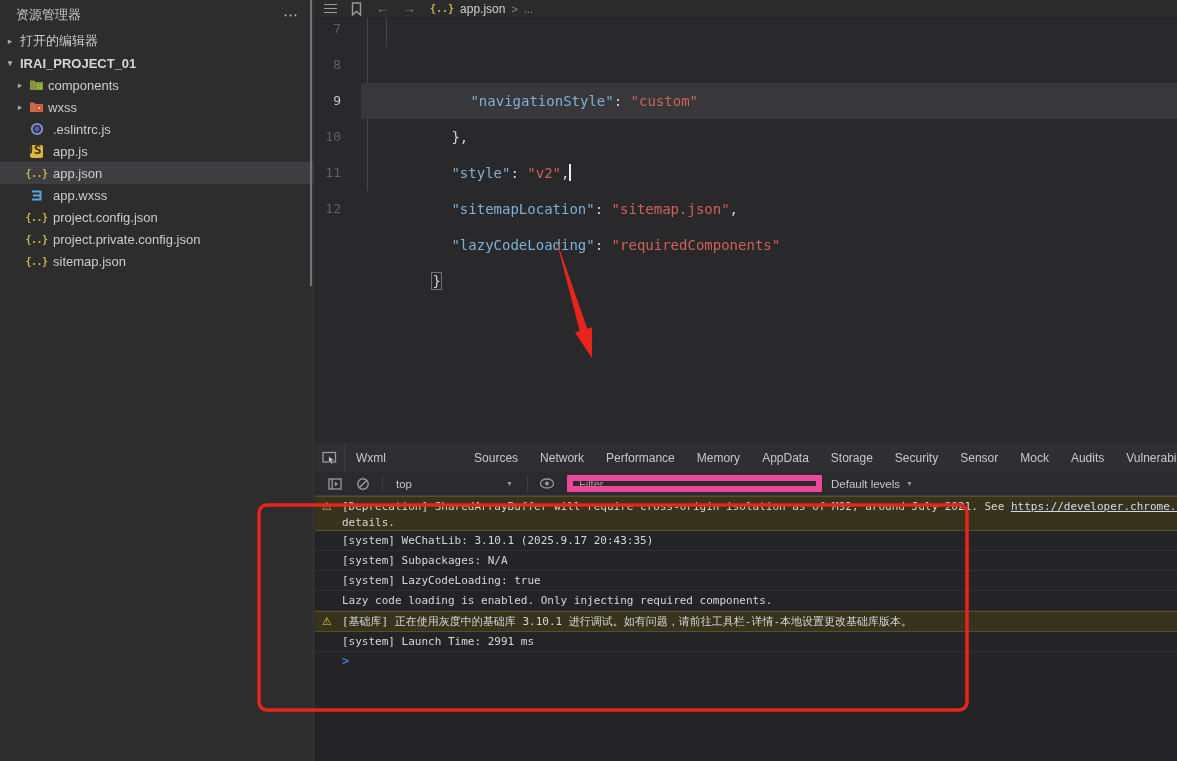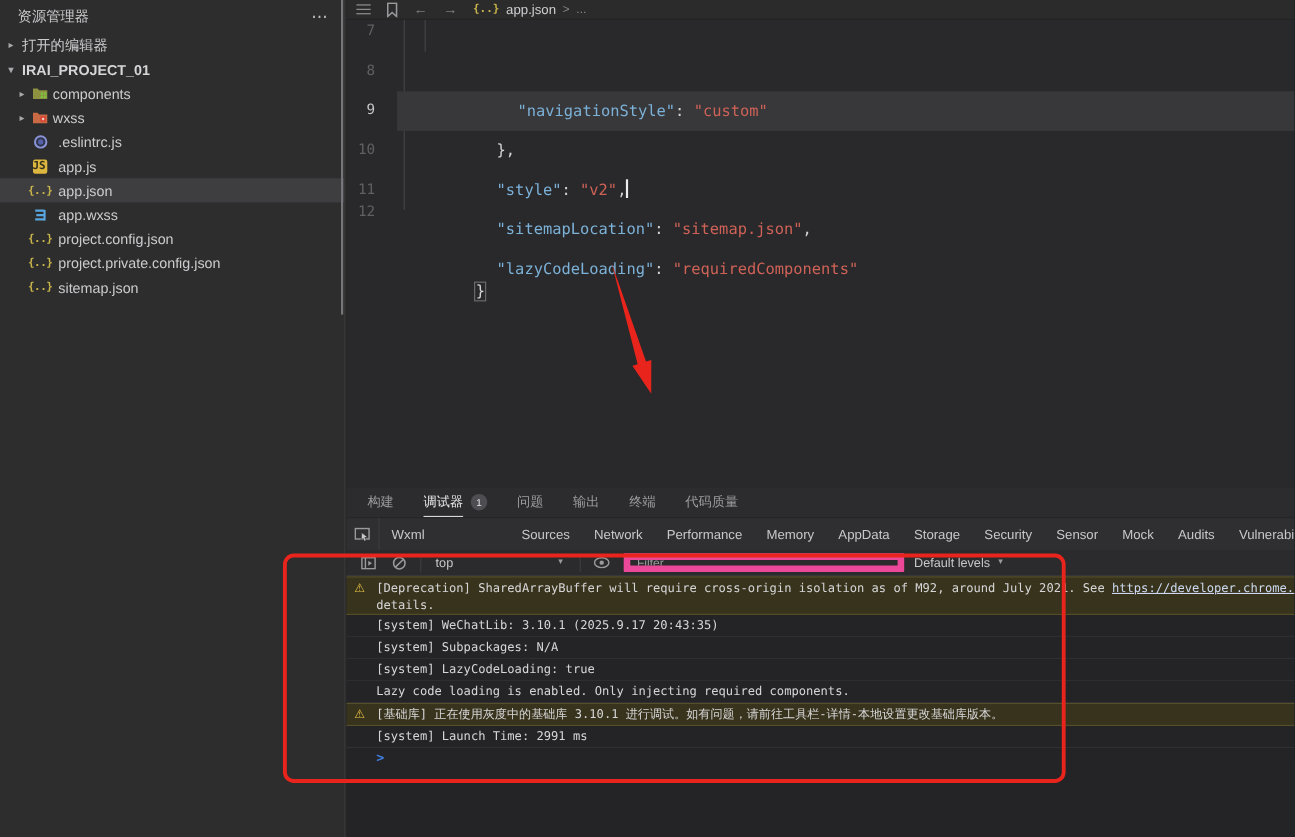--- a/index.html
+++ b/index.html
@@ -19,21 +19,21 @@
   .trow { display:flex; align-items:center; height:22px; font-size:13px; color:#ccccce; white-space:nowrap; }
   .trow.section { padding-left:5px; gap:5px; }
   .trow.project { font-weight:bold; color:#d6d6d8; }
   .trow.folder { padding-left:15px; gap:4px; }
   .trow.file { padding-left:29px; gap:9px; }
   .trow.selected { background:#3e3e41; }
   .tw-arrow { width:10px; font-size:9px; color:#a9a9ab; text-align:center; }
   .ficon { width:15px; height:14px; display:flex; align-items:center; justify-content:center; flex:none; }
   .json-glyph { color:#c9b54b; font-size:10px; font-weight:bold; font-family:"DejaVu Sans Mono", monospace; letter-spacing:-0.5px; }
   .js-badge { width:13px; height:13px; background:#dcb63e; border-radius:2px; color:#33301b;
-              font-size:10px; font-weight:bold; display:flex; align-items:flex-end; justify-content:flex-end;
+              font-size:13px; font-weight:bold; display:flex; align-items:flex-end; justify-content:flex-end;
               padding:0 1.5px 1px 0; font-family:"DejaVu Sans Mono", monospace; }
   
   .editor { position:absolute; left:315px; top:0; width:862px; height:443px; background:#29292b; overflow:hidden; }
   .ed-topbar { position:absolute; left:0; top:0; right:0; height:18px; background:#2b2b2c;
                border-bottom:1px solid #232325; display:flex; align-items:center; gap:14px;
                padding-left:9px; z-index:6; font-size:12px; color:#9a9a9c; }
   .hamb { width:13px; height:9px; border-top:1.5px solid #9a9a9c; border-bottom:1.5px solid #9a9a9c; position:relative; }
   .hamb::after { content:""; position:absolute; left:0; right:0; top:2.8px; border-top:1.5px solid #9a9a9c; }
   .nav-arrow { font-size:13px; color:#7c7c7e; }
   .crumb { display:flex; align-items:center; gap:6px; font-size:12px; }
@@ -210,21 +210,21 @@
         <span class="lcode" style="margin-left:69px;"><span class="tok-key">"style"</span><span class="tok-pun">: </span><span class="tok-str">"v2"</span><span class="tok-pun">,</span><span class="caret-bar"></span></span>
       </div>
       <div class="eline" style="top:119px;">
         <span class="lnum">10</span>
         <span class="lcode" style="margin-left:69px;"><span class="tok-key">"sitemapLocation"</span><span class="tok-pun">: </span><span class="tok-str">"sitemap.json"</span><span class="tok-pun">,</span></span>
       </div>
       <div class="eline" style="top:155px;">
         <span class="lnum">11</span>
         <span class="lcode" style="margin-left:69px;"><span class="tok-key">"lazyCodeLoading"</span><span class="tok-pun">: </span><span class="tok-str">"requiredComponents"</span></span>
       </div>
-      <div class="eline" style="top:175px;">
+      <div class="eline" style="top:191px;">
         <span class="lnum">12</span>
         <span class="lcode" style="margin-left:50px;"><span class="tok-pun bracket">}</span></span>
       </div>
     </div>
 
     <div class="ed-topbar">
       <span class="hamb"></span>
       <span style="display:flex;">
         <svg width="11" height="14" viewBox="0 0 11 14">
             <path d="M1.5,1 h8 v12 l-4,-3.6 l-4,3.6 z" fill="none" stroke="#9a9a9c" stroke-width="1.4"></path>
@@ -235,41 +235,20 @@
       <span class="crumb">
         <span class="cjson">{..}</span>
         <span class="cfile">app.json</span>
         <span class="csep">&gt;</span>
         <span class="cmore">...</span>
       </span>
     </div>
   </div>
 
   <div class="panel">
-    <div class="ptabs">
-      <div class="ptab">
-          <span class="plabel">构建</span>
-        </div>
-      <div class="ptab active">
-        <span class="plabel">调试器</span>
-        <span class="pbadge">1</span>
-      </div>
-      <div class="ptab">
-          <span class="plabel">问题</span>
-        </div>
-      <div class="ptab">
-          <span class="plabel">输出</span>
-        </div>
-      <div class="ptab">
-          <span class="plabel">终端</span>
-        </div>
-      <div class="ptab">
-          <span class="plabel">代码质量</span>
-        </div>
-    </div>
 
     <div class="dtabs">
       <span class="dt-inspect">
         <svg width="15" height="13" viewBox="0 0 15 13">
             <rect x="1" y="1.5" width="12.5" height="9.5" fill="none" stroke="#9a9a9c" stroke-width="1.3"></rect>
             <path d="M6.8,5.2 l5.4,4.1 l-2.5,0.4 l1.3,2.5 l-1.7,0.8 l-1.3,-2.5 l-1.7,1.7 z" fill="#c8c8ca" stroke="#2f2f31" stroke-width="0.6"></path>
           </svg>
       </span>
       <span class="dtab">Wxml</span>
       <span class="dtab active">Console</span>

